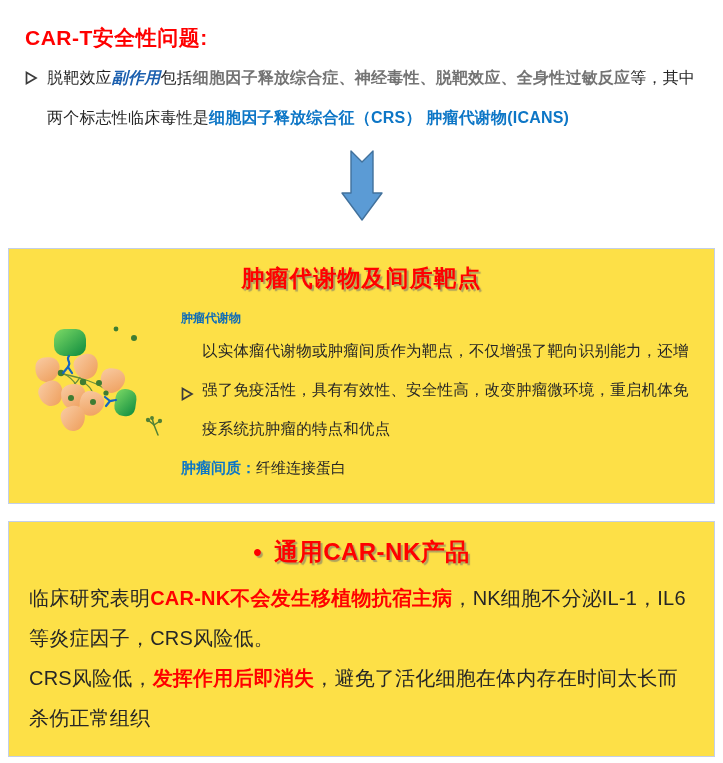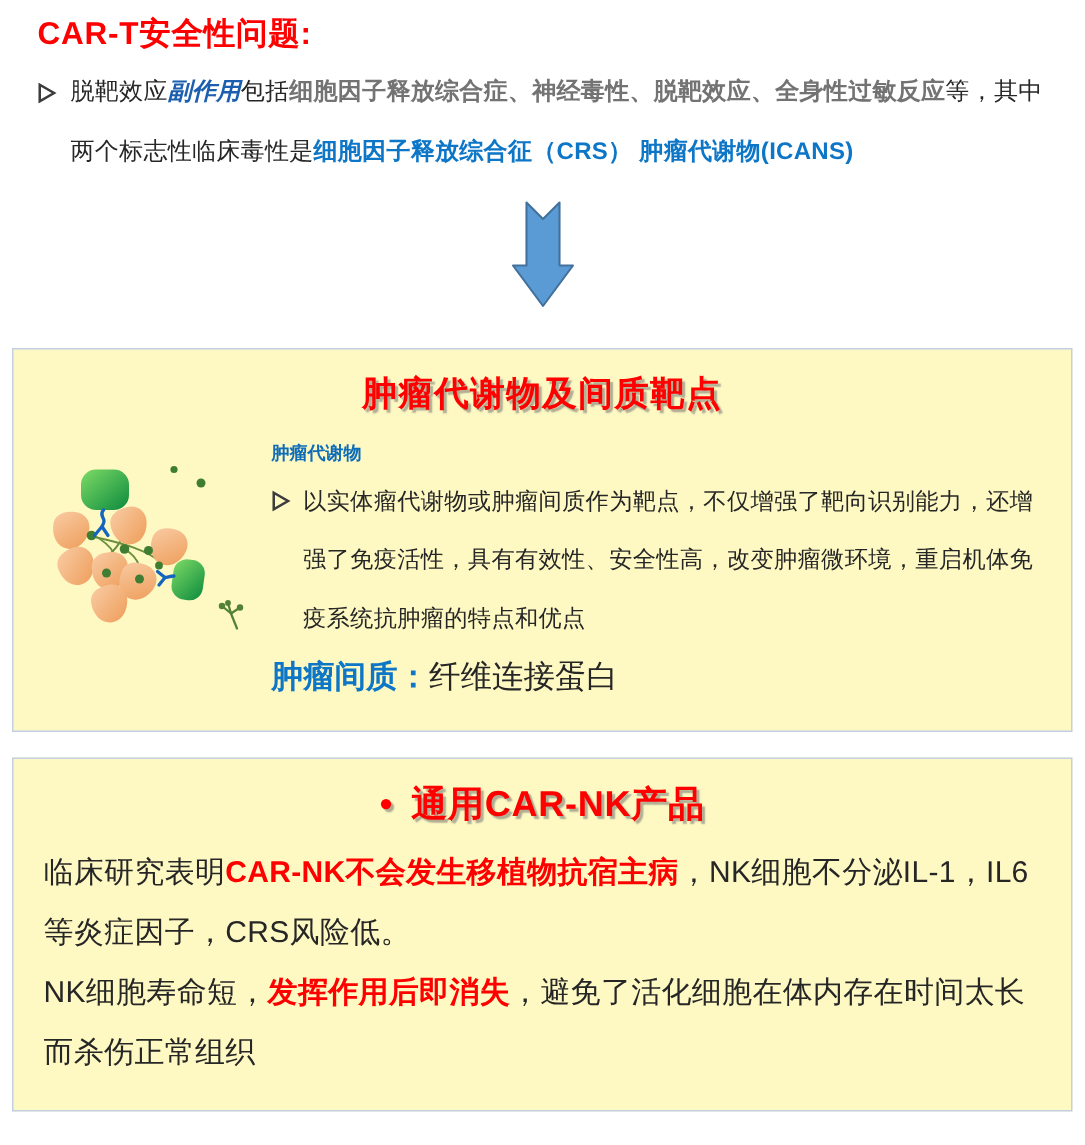--- a/index.html
+++ b/index.html
@@ -5,21 +5,21 @@
   html,body{margin:0;padding:0;}
   body{
     width:723px;height:763px;background:#ffffff;overflow:hidden;
     font-family:"Liberation Sans","DejaVu Sans",sans-serif;
     color:#262626;
   }
   .slide{position:relative;width:723px;height:763px;}
 
   
   .main-title{
-    margin:8px 0 4px 25px;font-size:21px;font-weight:bold;color:#ff0000;
+    margin:24px 0 4px 25px;font-size:21px;font-weight:bold;color:#ff0000;
     letter-spacing:.5px;
   }
   .intro{padding:2px 22px 0 25px;}
   .bullet-row{display:flex;align-items:flex-start;}
   .bullet-row .marker{
     flex:0 0 22px;padding-top:13px;
   }
   .bullet-row .btext{
     margin:0;flex:1;font-size:16px;line-height:40px;letter-spacing:.2px;
   }
@@ -27,38 +27,38 @@
   .c-darkblue{color:#1b5fae;font-style:italic;}
   .c-blue{color:#737373;}
   .c-blue2{color:#0d76c6;}
   .c-red{color:#ff0000;}
 
   
   .arrow-wrap{width:44px;margin:12px auto 0 auto;height:72px;}
 
   
   .panel{
-    background:#fef9c3;border:1px solid #c3cfe8;
+    background:#fde047;border:1px solid #c3cfe8;
     margin:0 8px;box-sizing:border-box;
   }
   .panel-title{
     margin:0;text-align:center;color:#ff0000;font-weight:bold;
     text-shadow:2px 2px 1px rgba(110,110,110,.55);
   }
   .panel1{margin-top:26px;padding:14px 0 16px 0;}
   .panel1 .panel-title{font-size:23px;letter-spacing:1px;}
   .panel1-body{display:flex;margin-top:4px;}
   .illustration{flex:0 0 160px;padding-left:12px;}
   .illustration svg{margin-top:22px;display:block;}
   .panel1-text{flex:1;padding-right:14px;}
   .subtitle{font-size:12px;font-weight:bold;color:#0e6cb8;margin-top:12px;}
-  .panel1 .bullet-row{margin-top:4px;}
+  .panel1 .bullet-row{margin-top:4px;align-items:center;}
   .panel1 .bullet-row .marker{padding-top:12px;flex:0 0 21px;}
   .panel1 .btext{font-size:15.5px;line-height:39px;}
-  .stroma{font-size:21px;line-height:39px;}
+  .stroma{font-size:15px;line-height:39px;}
 
   .panel2{margin-top:17px;padding:14px 20px 18px 20px;}
   .panel2 .panel-title{font-size:24px;letter-spacing:.5px;}
   .panel2 .panel-title .dot{margin-right:12px;}
   .panel2 p{margin:0;font-size:20px;line-height:40px;letter-spacing:.2px;}
   .panel2 .p1{margin-top:10px;}
 </style>
 </head>
 <body>
 
@@ -172,16 +172,16 @@
       </div>
 
     </div>
   </section>
 
   <section class="panel panel2">
     <h2 class="panel-title"><span class="dot">•</span><span>通用CAR-NK产品</span></h2>
 
     <p class="p1"><span>临床研究表明</span><span class="c-red bold">CAR-NK不会发生移植物抗宿主病</span><span>，NK细胞不分泌IL-1，IL6等炎症因子，CRS风险低。</span></p>
 
-    <p class="p2"><span>NK细胞寿命短，</span><span class="c-red bold">发挥作用后即消失</span><span>，避免了活化细胞在体内存在时间太长而杀伤正常组织</span></p>
+    <p class="p2"><span>CRS风险低，</span><span class="c-red bold">发挥作用后即消失</span><span>，避免了活化细胞在体内存在时间太长而杀伤正常组织</span></p>
   </section>
 
 </div>
 
 </body></html>

